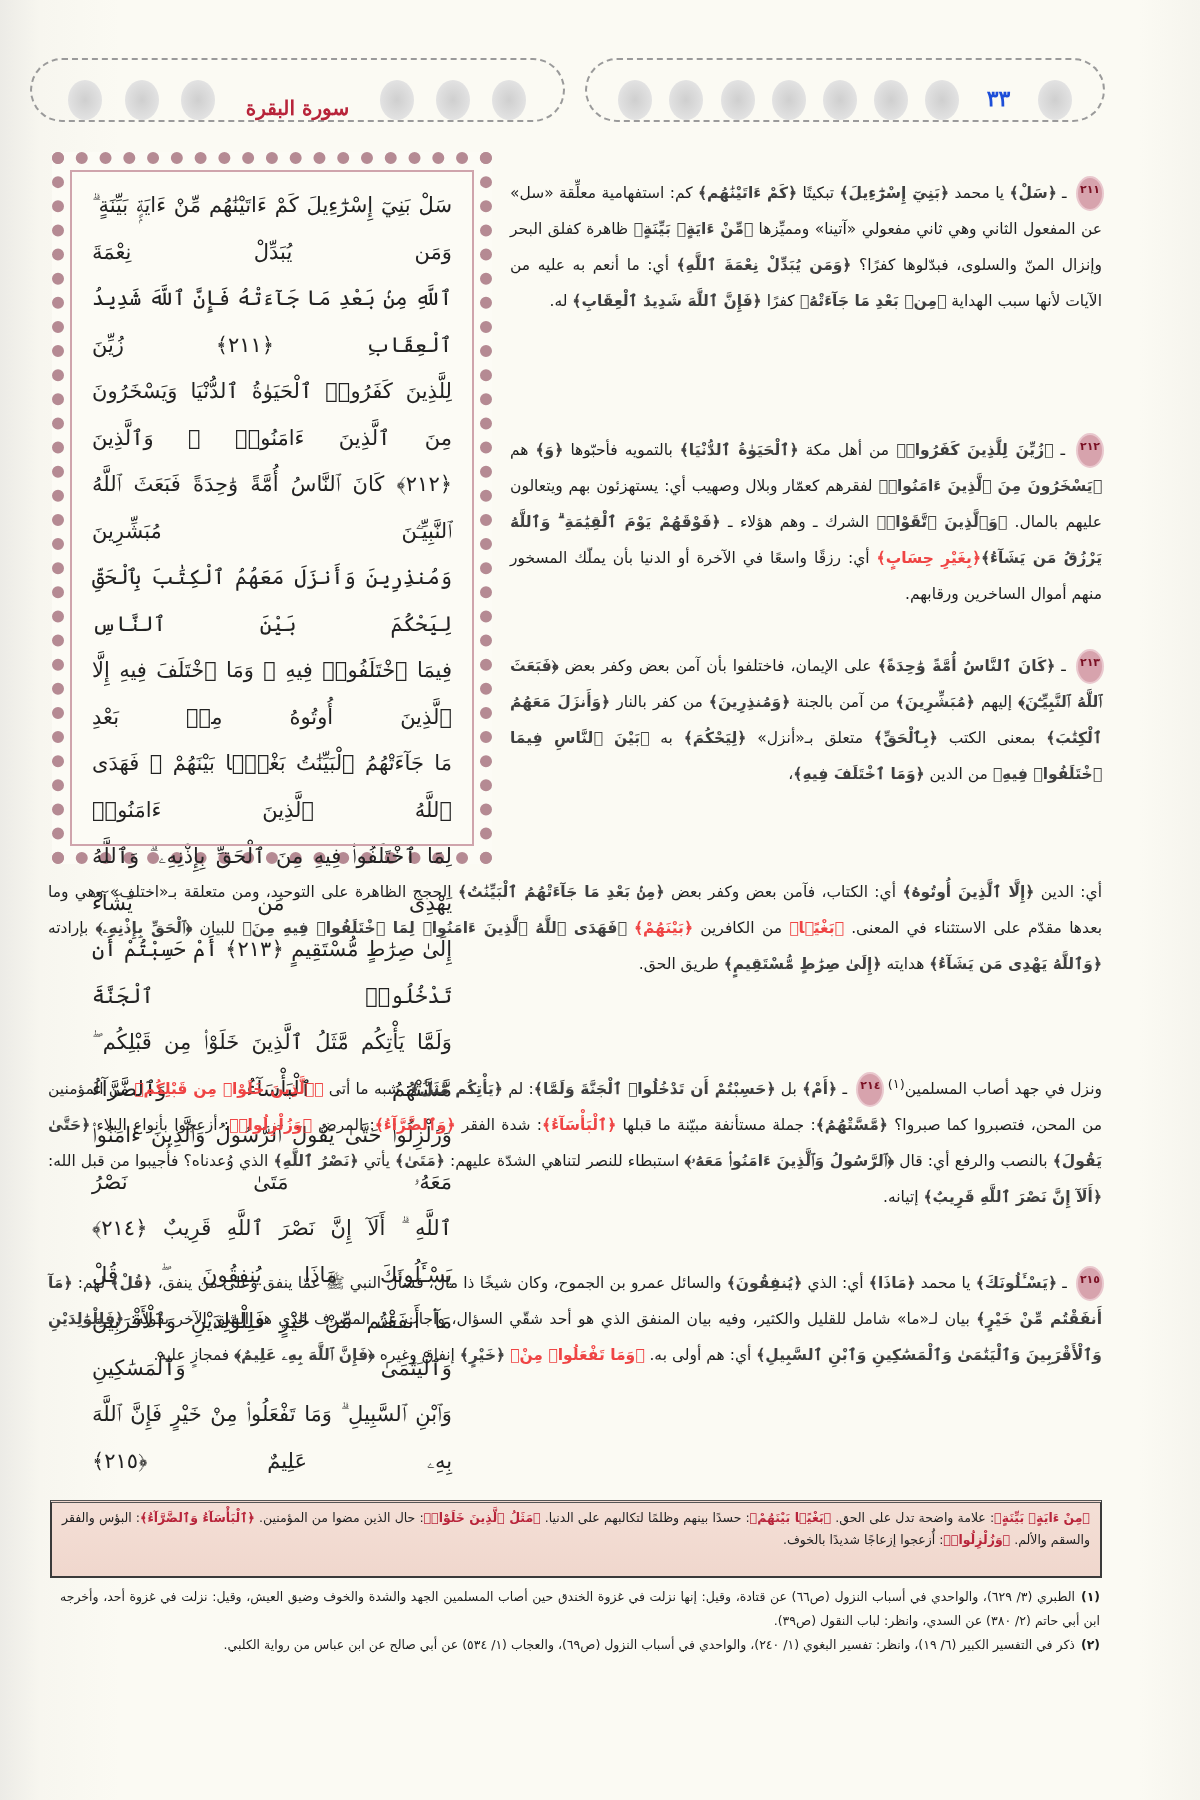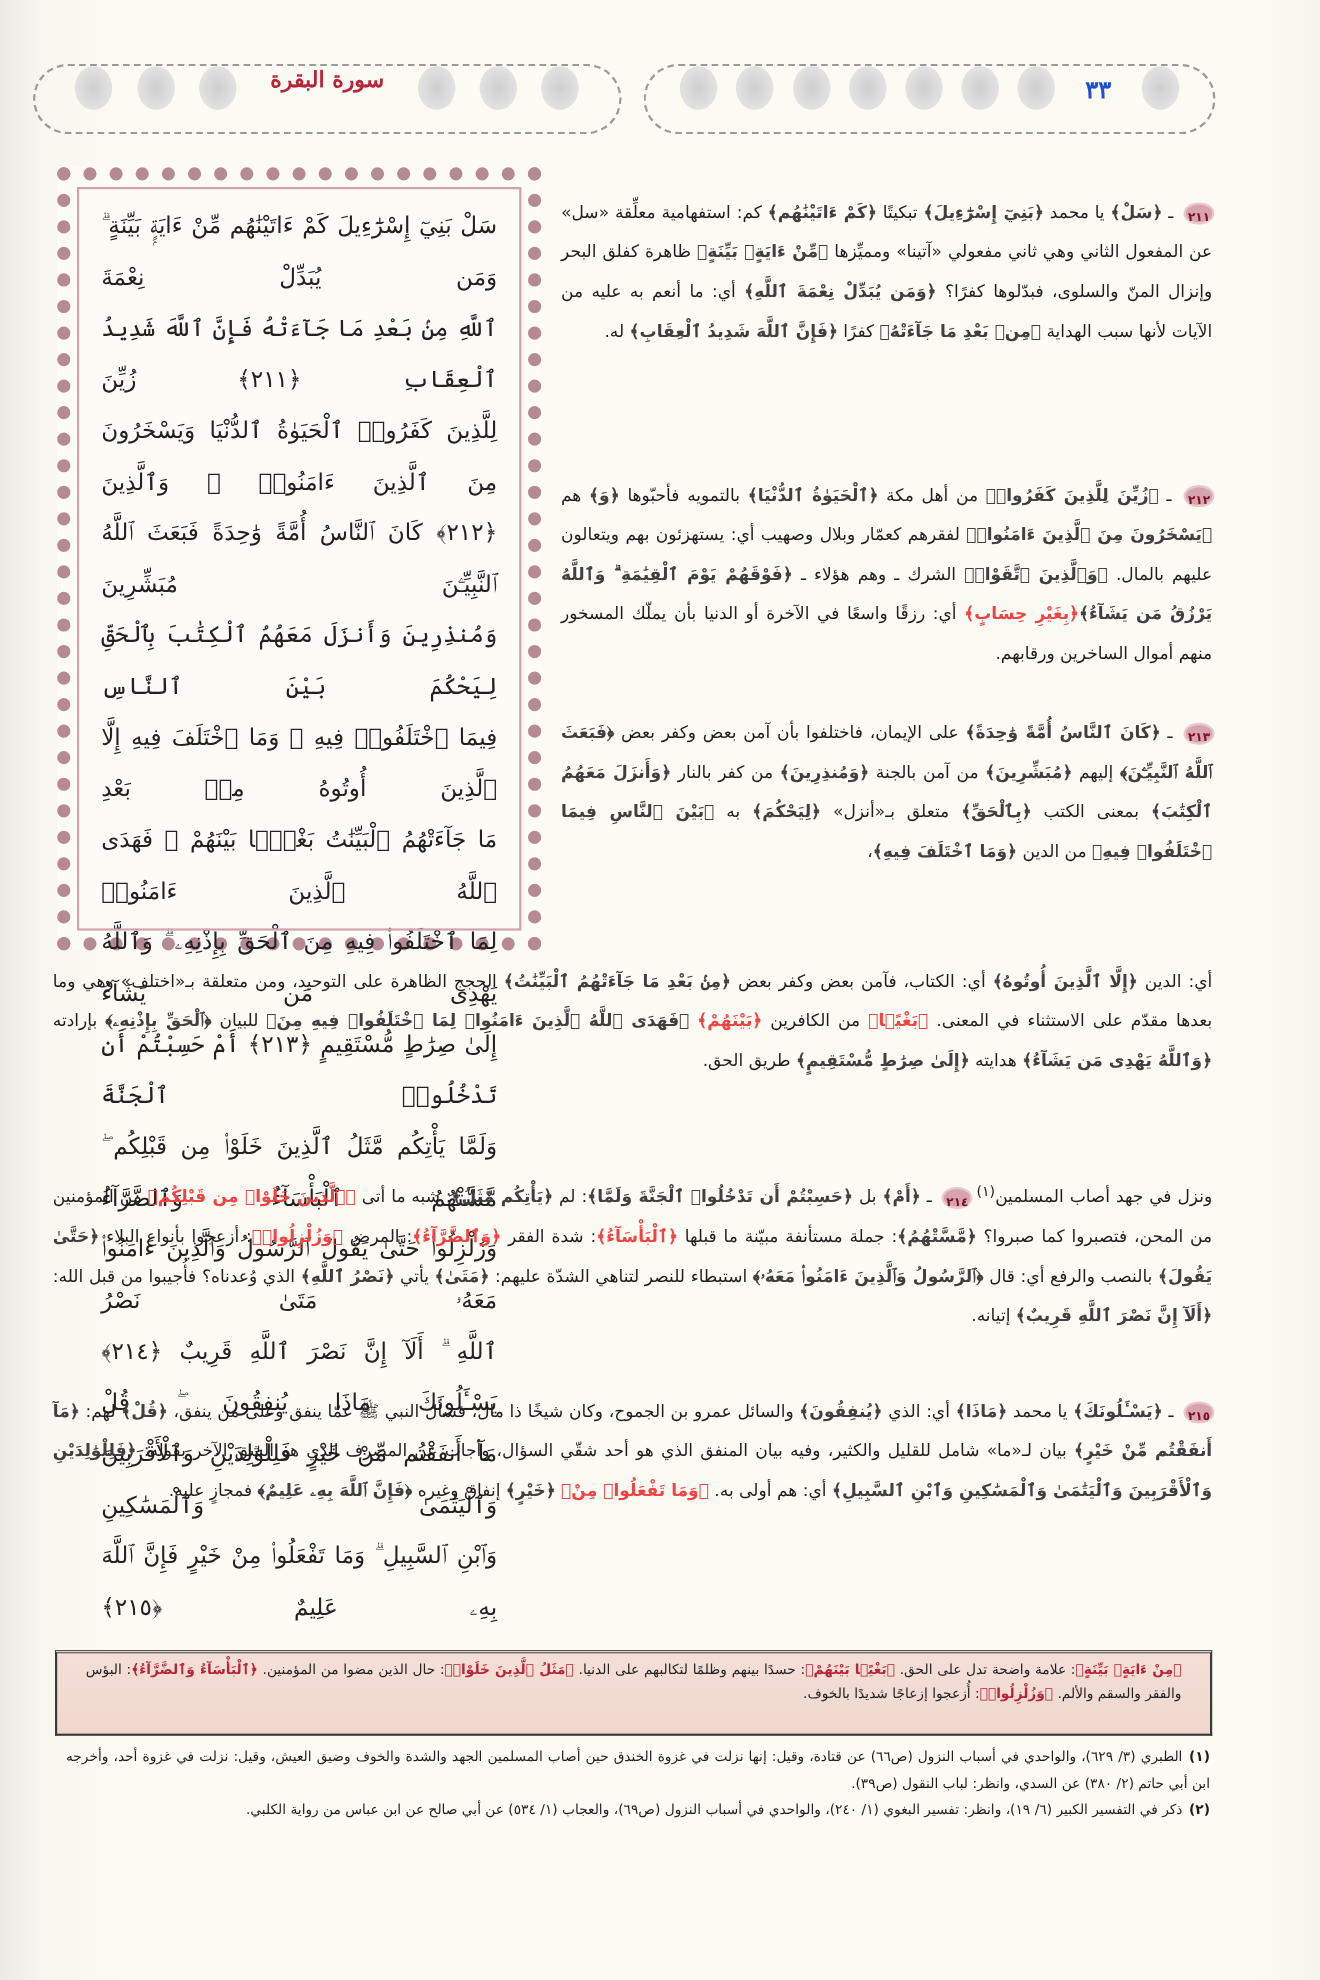--- a/index.html
+++ b/index.html
@@ -9,21 +9,21 @@
     font-family: "DejaVu Sans", sans-serif;
     color: #1a1a1a;
     position: relative;
   }
   .page { position: absolute; left: 0; top: 0; width: 1200px; height: 1800px; }
 
   
   .header-bar {
     position: absolute; top: 58px; height: 64px;
     border: 2px dashed #9a9a9a; border-radius: 34px;
-    display: flex; align-items: flex-start; justify-content: space-evenly;
+    display: flex; align-items: flex-end; justify-content: space-evenly;
     padding: 0 14px; box-sizing: border-box;
   }
   .header-left { left: 30px; width: 535px; }
   .header-right { left: 585px; width: 520px; }
   .orn {
     width: 34px; height: 40px; border-radius: 50%;
     background: radial-gradient(ellipse at center, #cfcfcf 0%, #dedede 55%, #ececec 100%);
   }
   .surah-title {
     color: #b8243a; font-family: "DejaVu Serif", serif; font-size: 20px; font-weight: bold;
@@ -58,34 +58,34 @@
   .col-right { left: 510px; width: 592px; }
   .full-width { left: 48px; width: 1054px; }
   .p1 { top: 175px; }
   .p2 { top: 432px; }
   .p3 { top: 648px; }
   .p3b { top: 874px; }
   .p4 { top: 1066px; }
   .p5 { top: 1265px; }
 
   .vnum {
-    display: inline-block; width: 24px; height: 16px; border-radius: 50%;
+    display: inline-block; width: 24px; height: 31px; border-radius: 50%;
     background: #d7a3ad; color: #7a1023; font-size: 11px; line-height: 24px;
     text-align: center; font-weight: bold; margin-left: 6px; vertical-align: middle;
     box-shadow: 0 0 0 2px #e9c8ce;
   }
   .q { font-weight: bold; color: #404040; }
   .qr { font-weight: bold; color: #ef4444; }
 
   
   .notes-box {
     position: absolute; left: 50px; top: 1500px; width: 1052px; height: 78px;
     background: linear-gradient(180deg, #f4dfd6, #f0d7cd);
     border: 2px solid #3a3a3a; border-top: 3px double #555;
-    box-sizing: border-box; padding: 4px 26px;
+    box-sizing: border-box; padding: 4px 10px;
     direction: rtl; font-size: 12.5px; line-height: 22px; text-align: justify; color: #222;
   }
   .notes-box .r { color: #b8243a; font-weight: bold; }
 
   
   .footnotes {
     position: absolute; left: 60px; top: 1585px; width: 1040px;
     direction: rtl; font-size: 12.5px; line-height: 24px; color: #1d1d1d; text-align: justify;
   }
   .fn-num { font-weight: bold; margin-left: 6px; }

